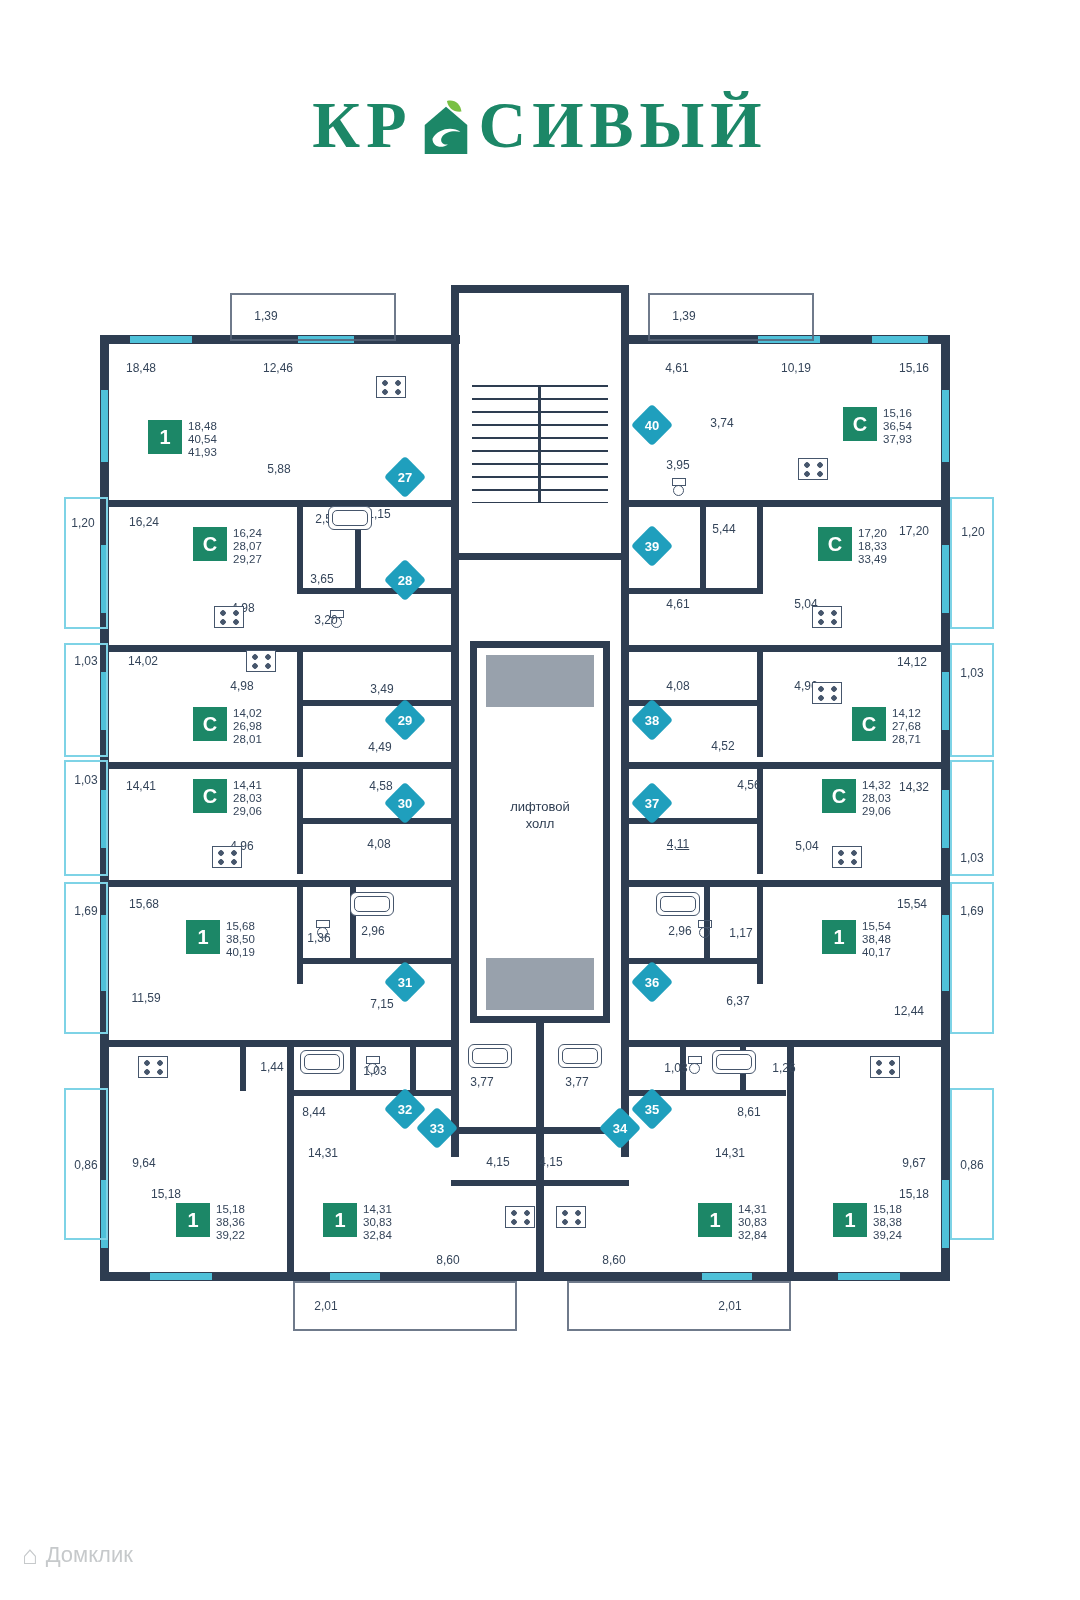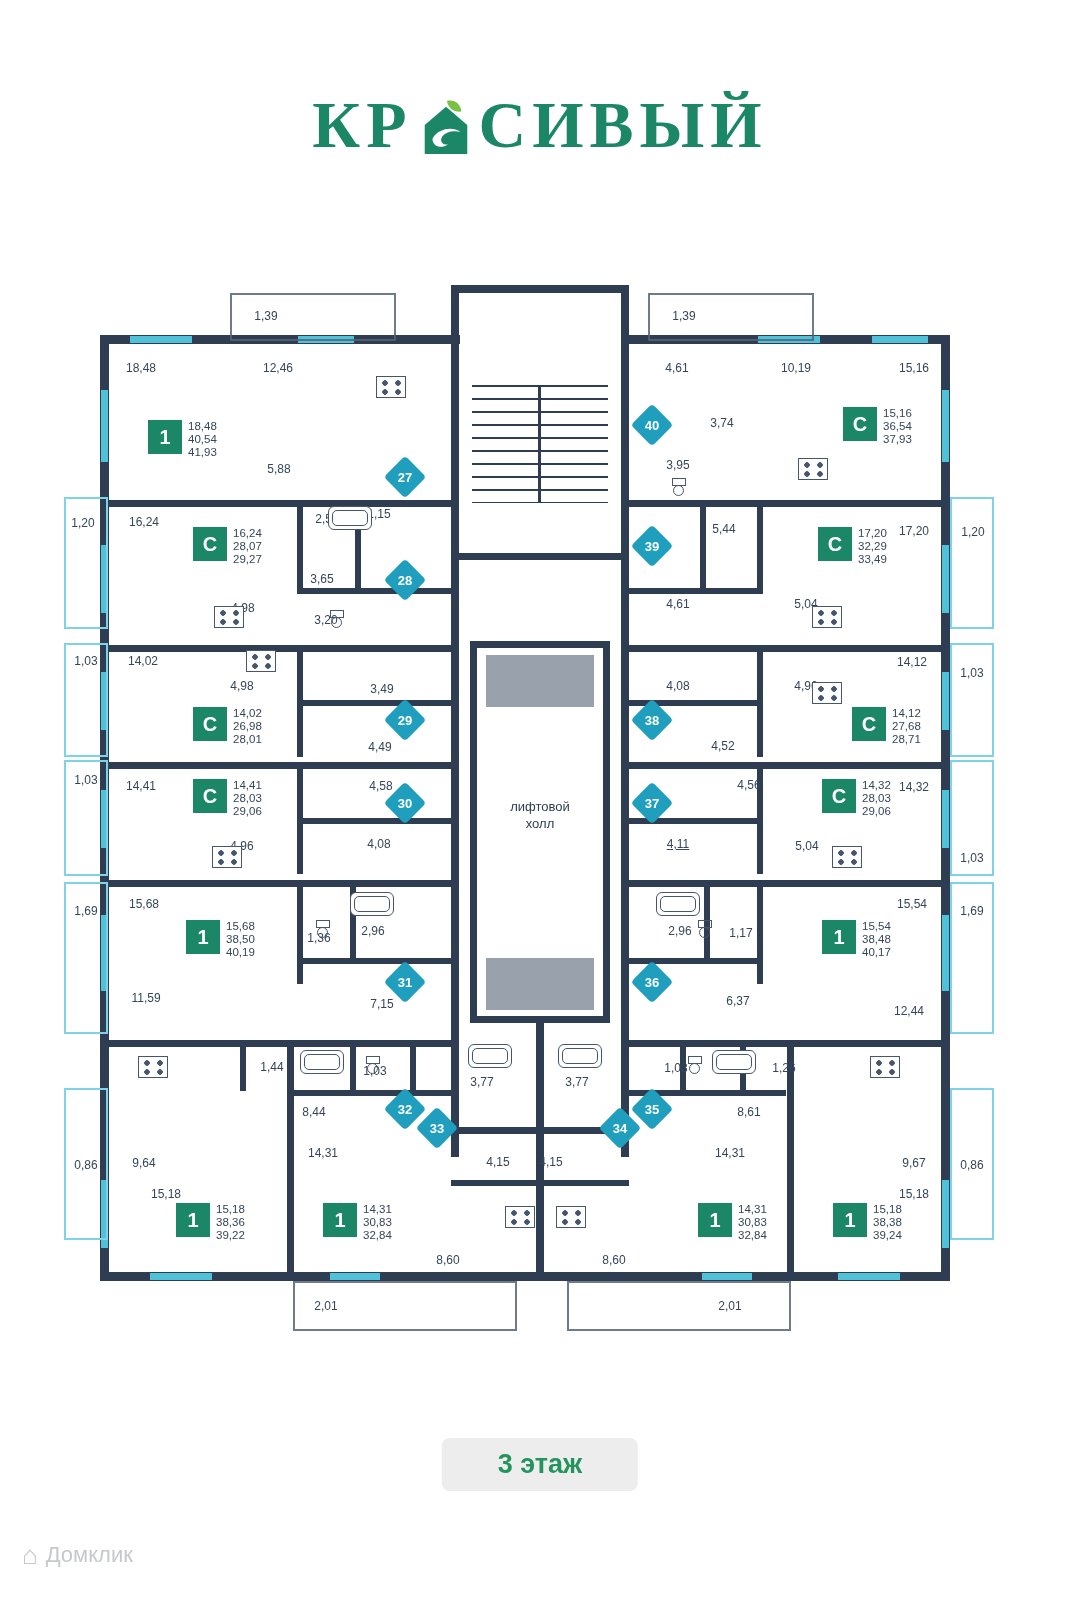--- a/index.html
+++ b/index.html
@@ -346,21 +346,21 @@
         <div class="apt-areas">
           <div>15,16</div>
           <div>36,54</div>
           <div>37,93</div>
         </div>
       </div>
       <div class="apt" style="left: 818px; top: 527px;">
         <div class="apt-type">С</div>
         <div class="apt-areas">
           <div>17,20</div>
-          <div>32,29</div>
+          <div>18,33</div>
           <div>33,49</div>
         </div>
       </div>
       <div class="apt" style="left: 852px; top: 707px;">
         <div class="apt-type">С</div>
         <div class="apt-areas">
           <div>14,12</div>
           <div>27,68</div>
           <div>28,71</div>
         </div>
@@ -417,20 +417,19 @@
       <i class="fx bath" style="left: 300px; top: 1050px;"></i>
       <i class="fx bath" style="left: 712px; top: 1050px;"></i>
       <i class="fx wc" style="left: 316px; top: 920px;"></i>
       <i class="fx wc" style="left: 698px; top: 920px;"></i>
       <i class="fx wc" style="left: 366px; top: 1056px;"></i>
       <i class="fx wc" style="left: 688px; top: 1056px;"></i>
       <i class="fx wc" style="left: 672px; top: 478px;"></i>
       <i class="fx wc" style="left: 330px; top: 610px;"></i>
     </div>
 
-  <div class="floor-badge">3 этаж</div>
 
   <div class="watermark">
     <span class="wm-icon">⌂</span>
     <span>Домклик</span>
   </div>
 
 </div>
 
 </body></html>

